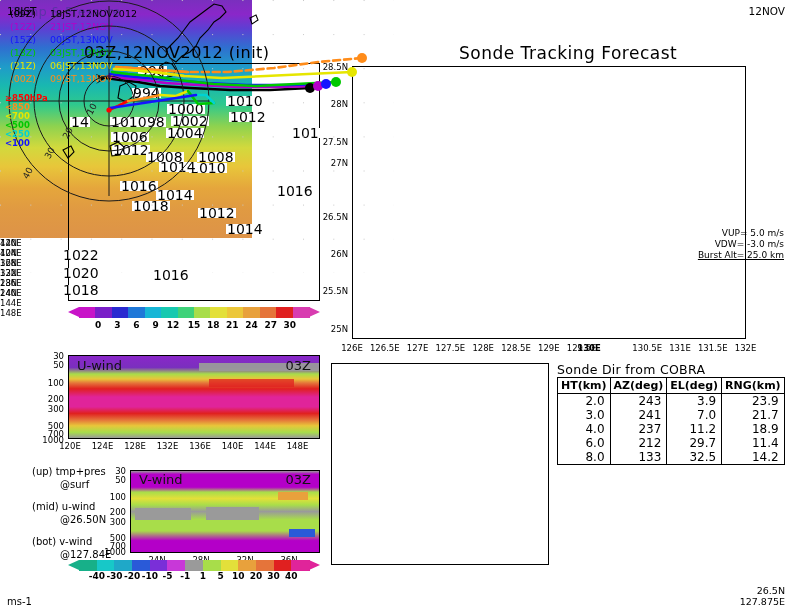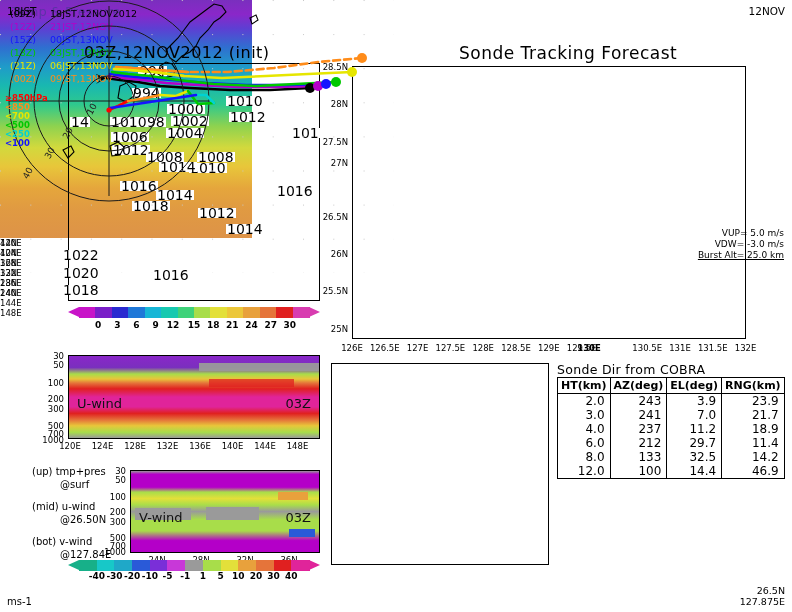--- a/index.html
+++ b/index.html
@@ -26,21 +26,21 @@
   .cbseg{position:absolute;top:0;height:11px;}
   .cbtick{position:absolute;font-size:9px;font-weight:bold;color:#000;}
 
   
   #trk{left:352px;top:66px;width:394px;height:273px;background:#fff;}
   .legrow{position:absolute;font-size:9.5px;white-space:nowrap;letter-spacing:0px;}
   .noteline{position:absolute;font-size:9px;color:#000;white-space:nowrap;text-align:right;}
 
   
   .xsec{position:absolute;overflow:hidden;}
-  .xlab{position:absolute;font-size:13px;color:#000;white-space:nowrap;margin-top:38px;}
+  .xlab{position:absolute;font-size:13px;color:#000;white-space:nowrap;}
 
   
   #hodo{left:331px;top:363px;width:218px;height:202px;background:#fff;}
   .hodolab{position:absolute;font-size:10.5px;color:#000;white-space:nowrap;}
   .rlab{position:absolute;font-size:9px;color:#222;}
   .plegend{position:absolute;font-size:8.5px;line-height:8.5px;font-weight:bold;white-space:nowrap;}
 
   
   #tbl{position:absolute;left:557px;top:377px;}
   #tbl table{border-collapse:collapse;font-size:11px;color:#000;}
@@ -426,21 +426,15 @@
           <td>212</td>
           <td>29.7</td>
           <td>11.4</td>
         </tr>
         <tr>
           <td>8.0</td>
           <td>133</td>
           <td>32.5</td>
           <td>14.2</td>
         </tr>
-        <tr>
-          <td>12.0</td>
-          <td>100</td>
-          <td>14.4</td>
-          <td>46.9</td>
-        </tr>
       </tbody>
   </table>
 </div>
 
 </body></html>

